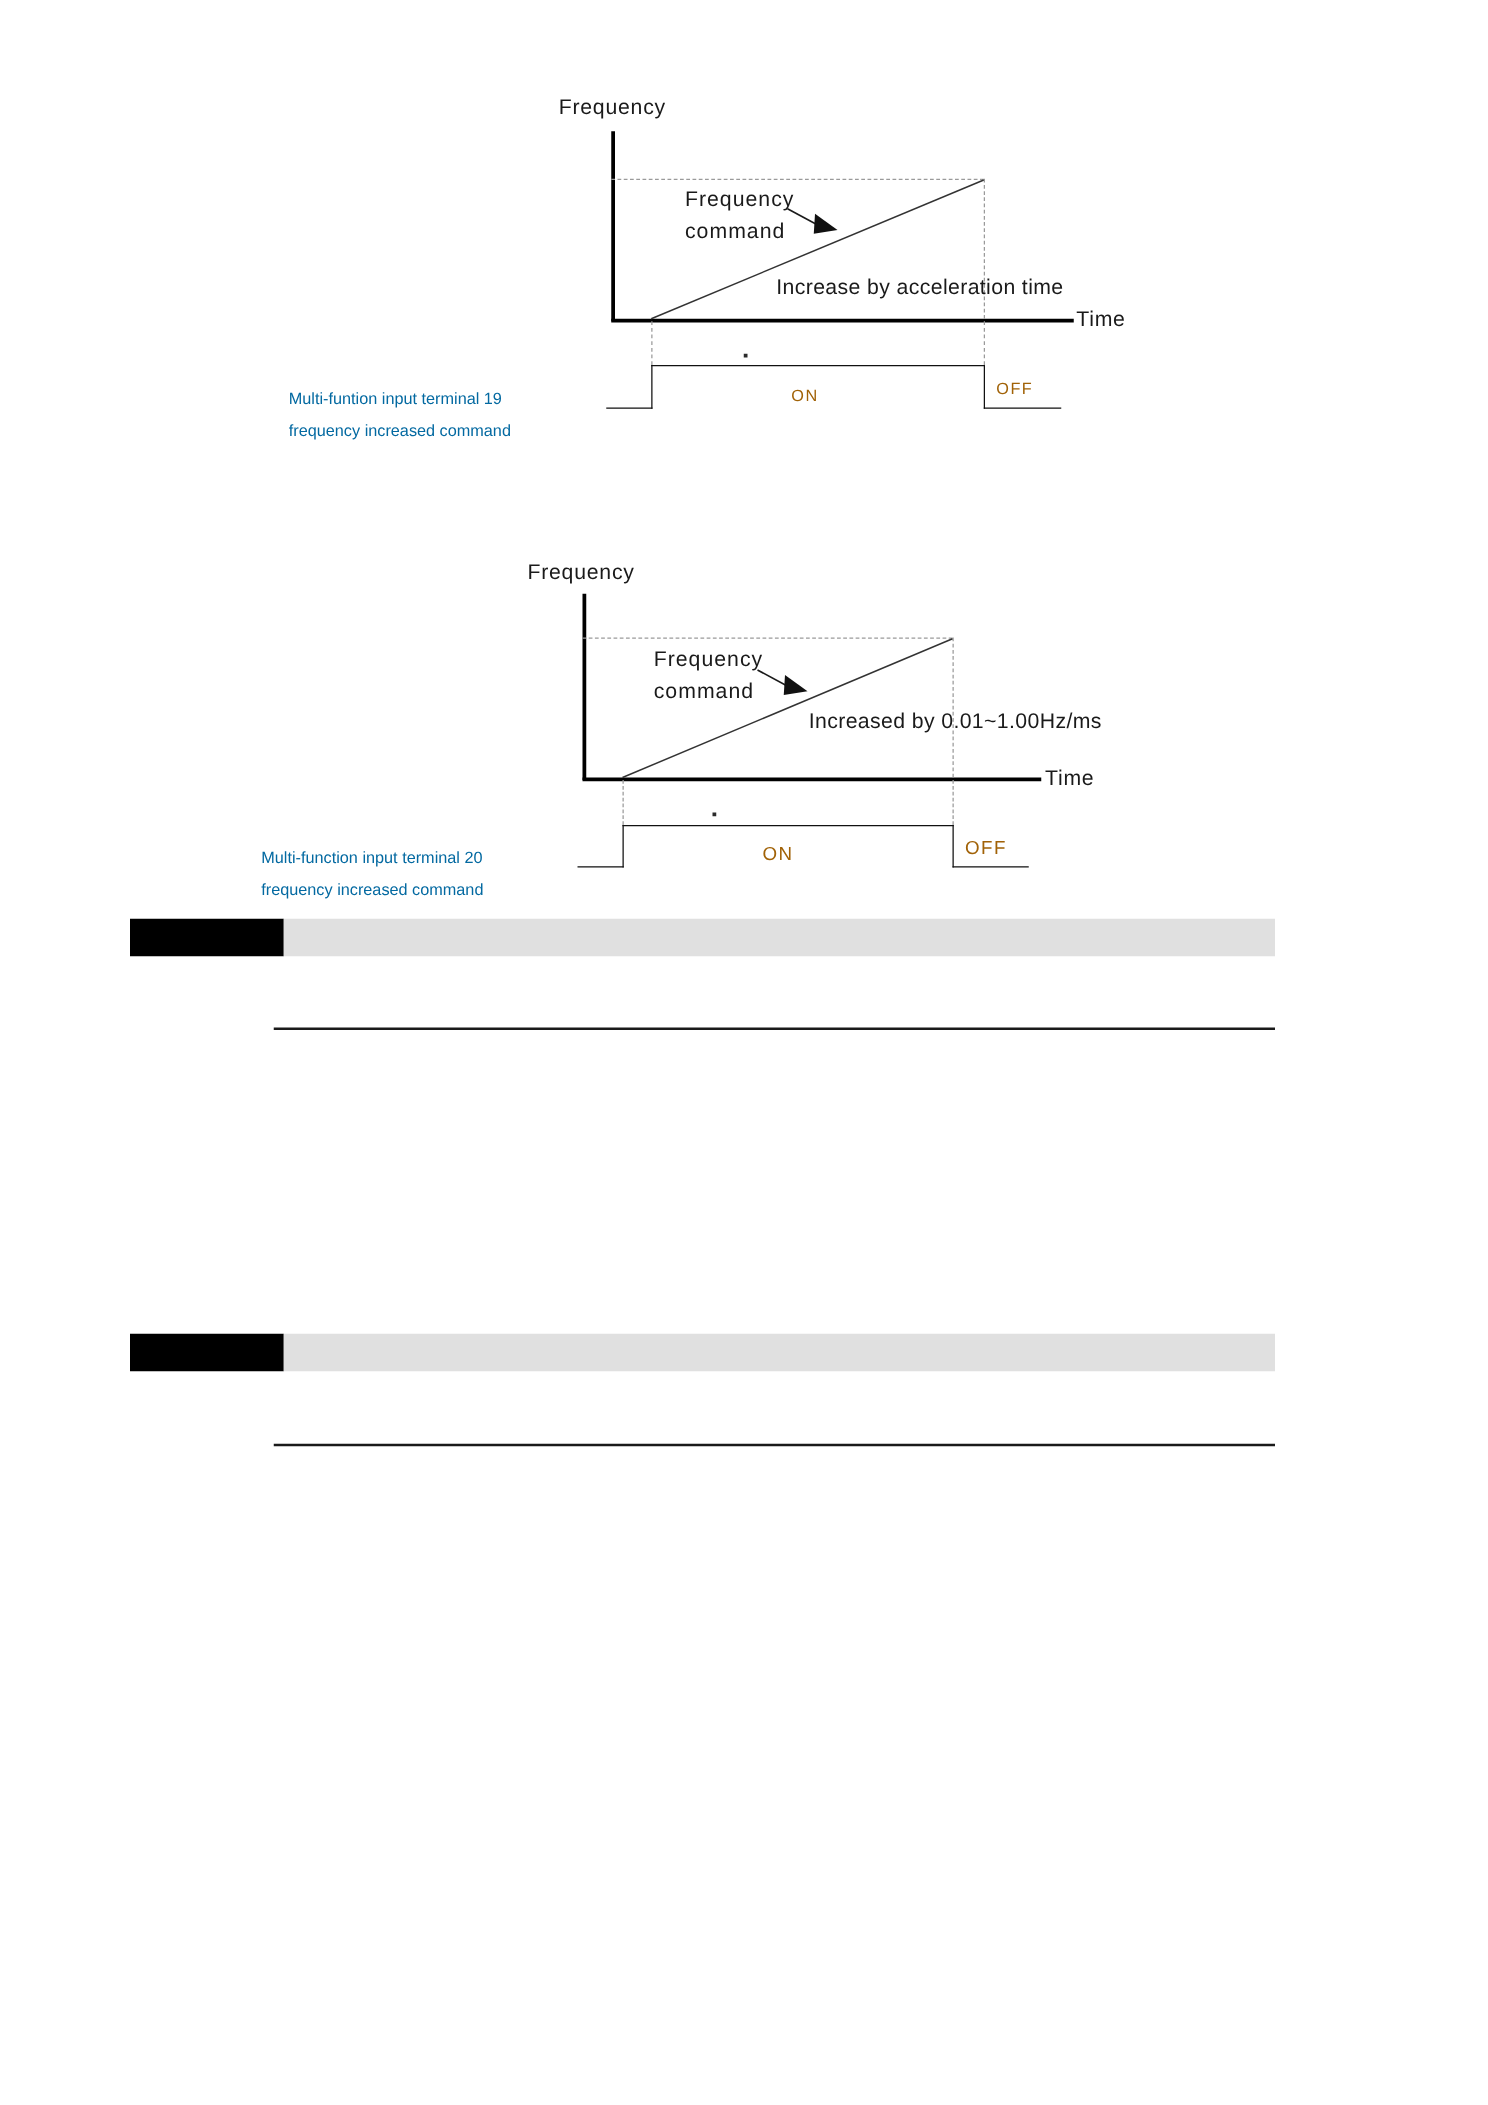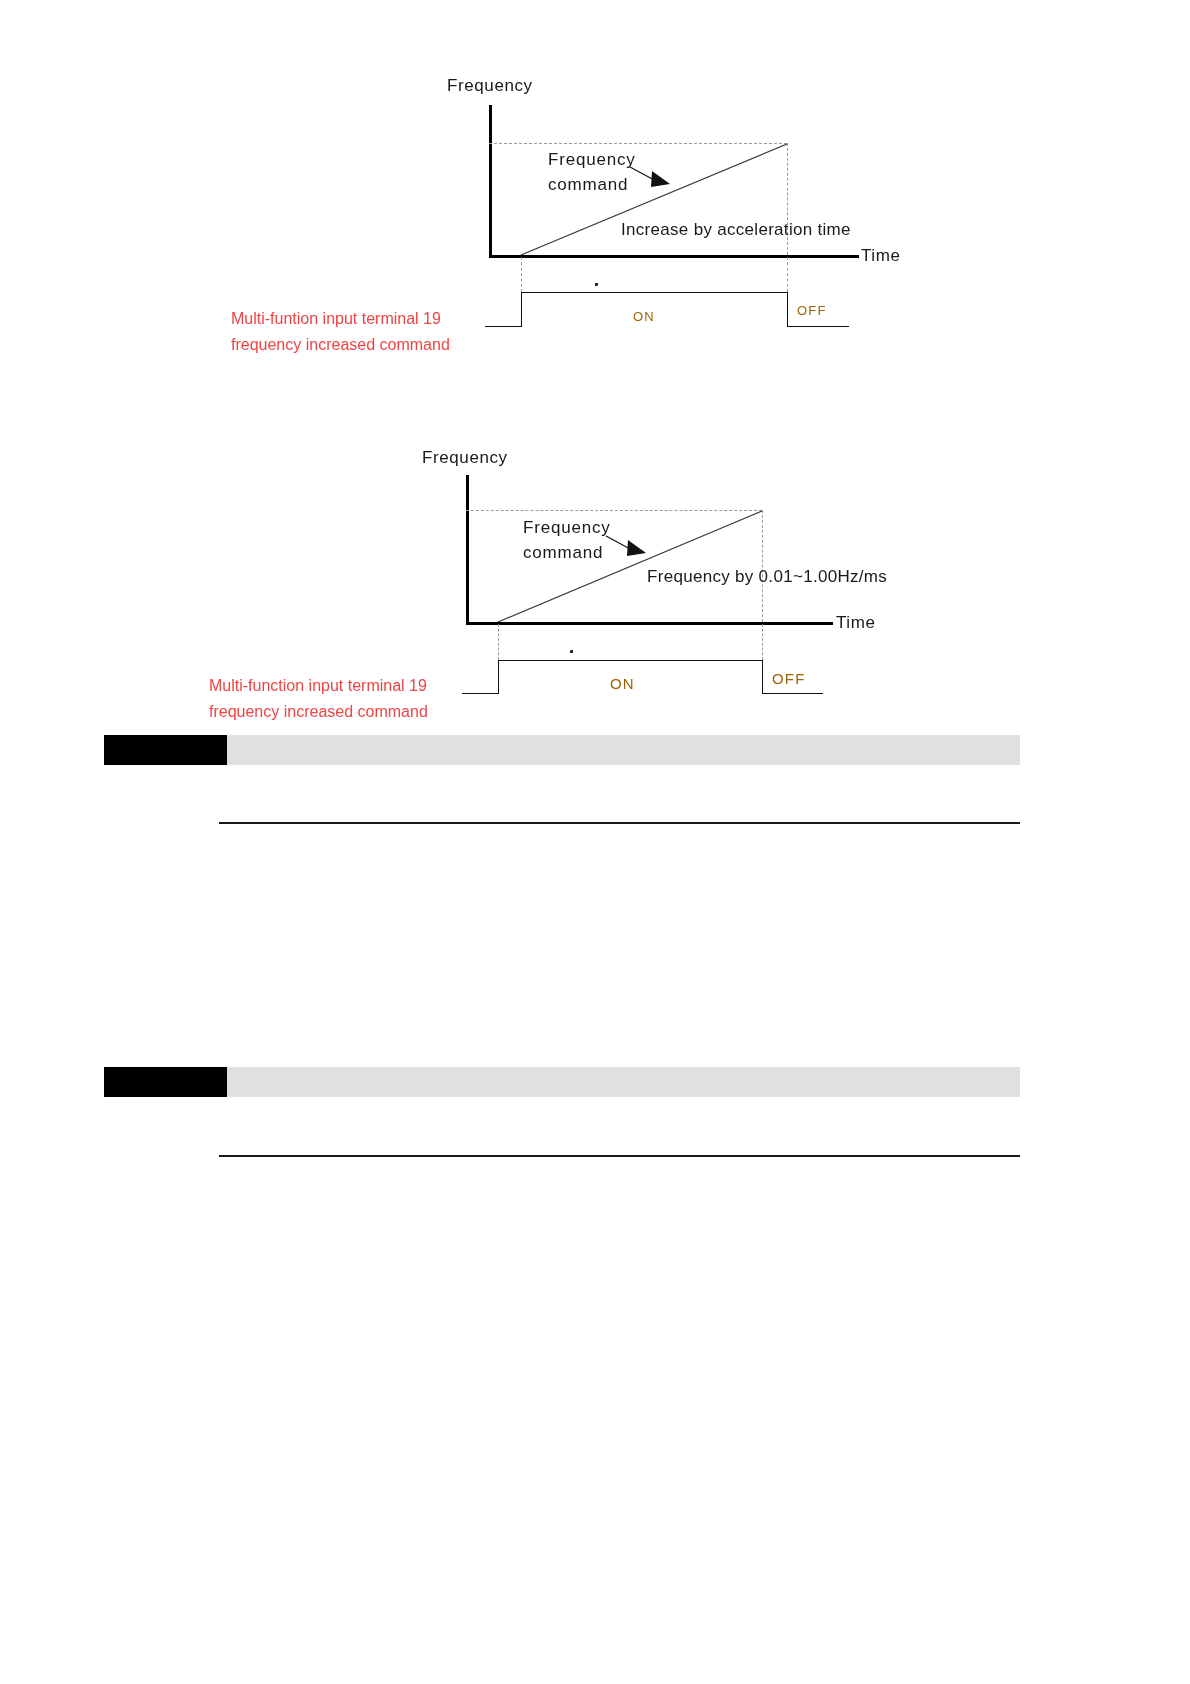--- a/index.html
+++ b/index.html
@@ -94,24 +94,24 @@
   .onoff {
     position: absolute;
     font-size: 13px;
     letter-spacing: 1.2px;
     white-space: nowrap;
     color: #a16207;
   }
 
   .terminal-label {
     position: absolute;
-    font-size: 16px;
+    font-size: 13px;
     line-height: 26px;
     white-space: nowrap;
-    color: #ef4444;
+    color: #0369a1;
   }
 
   .tick-dot {
     position: absolute;
     width: 3px;
     height: 3px;
     background: #2b2b2b;
   }
 
   
@@ -217,35 +217,35 @@
     <div class="cmd-label" style="left:523px; top:515px;">
       <span>Frequency</span><br>
       <span>command</span>
     </div>
 
     <svg class="ramp" style="left:604px; top:532px;" width="60" height="30" viewBox="0 0 60 30">
       <line x1="2" y1="4" x2="28" y2="18" stroke="#1a1a1a" stroke-width="1.3"></line>
       <polygon points="24,8 42,21 23,24" fill="#111111"></polygon>
     </svg>
 
-    <div class="note" style="left:647px; top:567px;">Frequency by 0.01~1.00Hz/ms</div>
+    <div class="note" style="left:647px; top:567px;">Increased by 0.01~1.00Hz/ms</div>
 
     <div class="tick-dot" style="left:570px; top:650px;"></div>
 
     <div class="solid-h" style="left:462px; top:693px; width:37px;"></div>
     <div class="solid-v" style="left:498px; top:660px; height:34px;"></div>
     <div class="solid-h" style="left:498px; top:660px; width:265px;"></div>
     <div class="solid-v" style="left:762px; top:660px; height:34px;"></div>
     <div class="solid-h" style="left:762px; top:693px; width:61px;"></div>
 
     <div class="onoff" style="left:610px; top:675px; font-size:15px;">ON</div>
     <div class="onoff" style="left:772px; top:670px; font-size:15px;">OFF</div>
 
     <div class="terminal-label" style="left:209px; top:673px;">
-      <span>Multi-function input terminal 19</span><br>
+      <span>Multi-function input terminal 20</span><br>
       <span>frequency increased command</span>
     </div>
   </div>
 
   <div class="bar-row" style="left:104px; top:735px; width:916px;">
     <div class="bar-black"></div>
     <div class="bar-grey"></div>
   </div>
 
   <div class="rule" style="left:219px; top:822px; width:801px;"></div>

